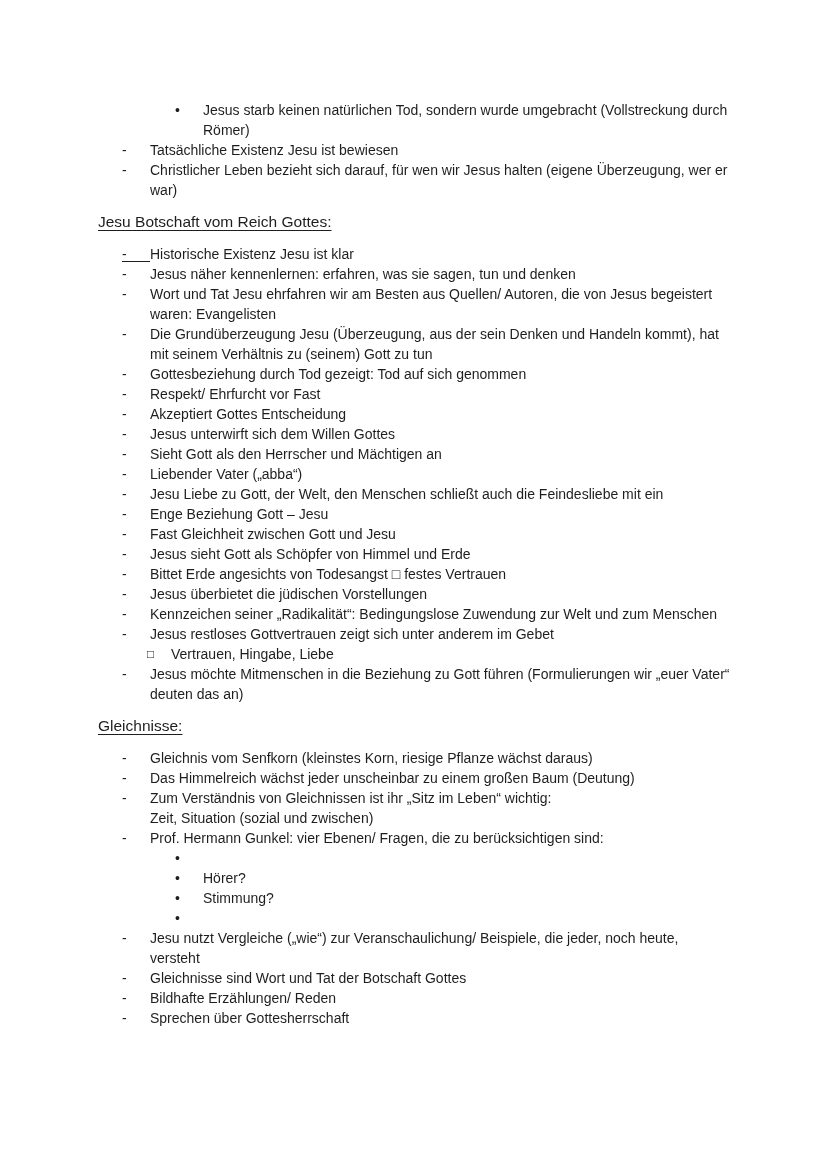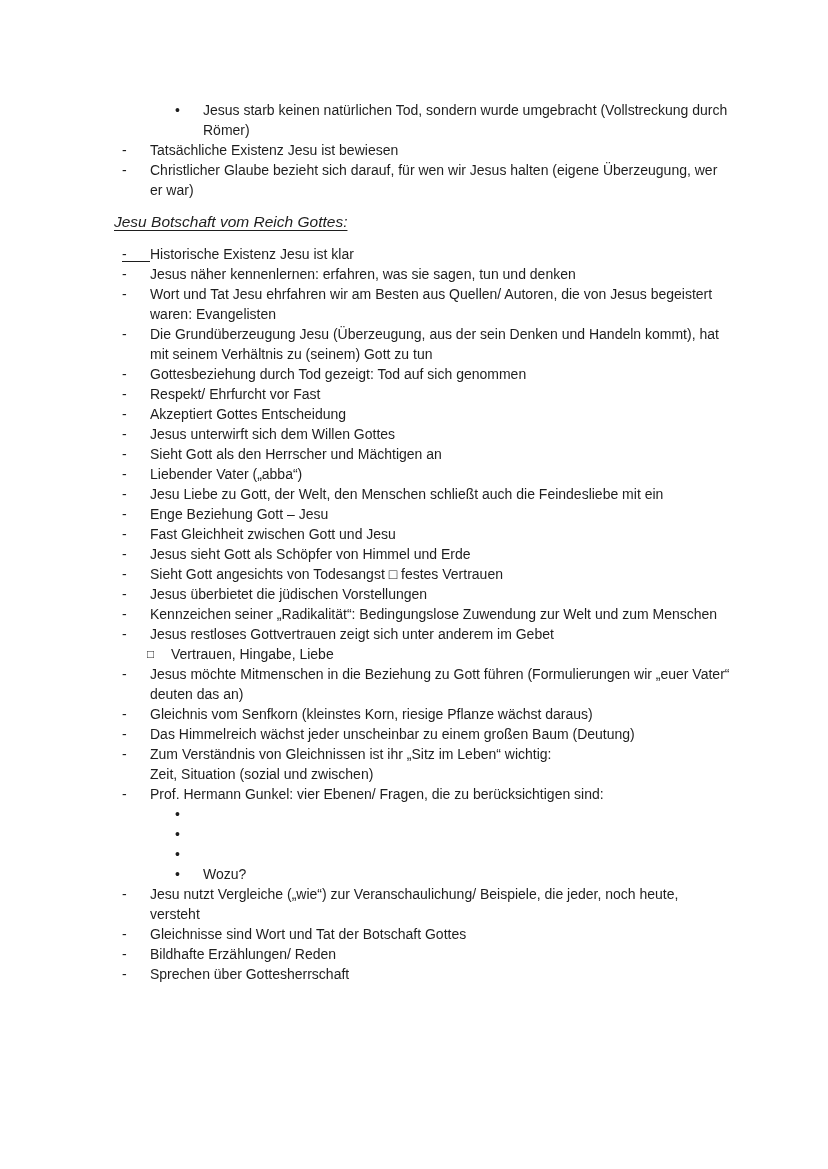--- a/index.html
+++ b/index.html
@@ -14,23 +14,22 @@
     min-height: 1169px;
     box-sizing: border-box;
     background: #ffffff;
     padding: 100px 98px 40px 98px;
     font-family: "Liberation Sans", "DejaVu Sans", sans-serif;
     font-size: 14px;
     line-height: 20px;
     color: #1e1e1e;
   }
   .heading {
-    margin: 12px 0 12px 16px;
+    margin: 12px 0 12px 0;
     font-size: 15.5px;
-    font-style: italic;
   }
   .heading .htext {
     text-decoration: underline;
     text-underline-offset: 3px;
   }
   .heading.level2 {
     margin-left: 24px;
   }
   .li {
     display: flex;
@@ -60,21 +59,21 @@
       <div class="li l2">
         <span class="marker">•</span>
         <span class="text">Jesus starb keinen natürlichen Tod, sondern wurde umgebracht (Vollstreckung durch Römer)</span>
       </div>
       <div class="li l1">
         <span class="marker">-</span>
         <span class="text">Tatsächliche Existenz Jesu ist bewiesen</span>
       </div>
       <div class="li l1">
         <span class="marker">-</span>
-        <span class="text">Christlicher Glaube bezieht sich darauf, für wen wir Jesus halten (eigene Überzeugung, wer er war)</span>
+        <span class="text">Christlicher Leben bezieht sich darauf, für wen wir Jesus halten (eigene Überzeugung, wer er war)</span>
       </div>
       <div class="heading level1"><span class="htext">Jesu Botschaft vom Reich Gottes:</span></div>
       <div class="li l1">
         <span class="marker marker-underlined">-</span>
         <span class="text">Historische Existenz Jesu ist klar</span>
       </div>
       <div class="li l1">
         <span class="marker">-</span>
         <span class="text">Jesus näher kennenlernen: erfahren, was sie sagen, tun und denken</span>
       </div>
@@ -121,21 +120,21 @@
       <div class="li l1">
         <span class="marker">-</span>
         <span class="text">Fast Gleichheit zwischen Gott und Jesu</span>
       </div>
       <div class="li l1">
         <span class="marker">-</span>
         <span class="text">Jesus sieht Gott als Schöpfer von Himmel und Erde</span>
       </div>
       <div class="li l1">
         <span class="marker">-</span>
-        <span class="text">Sieht Gott angesichts von Todesangst □ festes Vertrauen</span>
+        <span class="text">Bittet Erde angesichts von Todesangst □ festes Vertrauen</span>
       </div>
       <div class="li l1">
         <span class="marker">-</span>
         <span class="text">Jesus überbietet die jüdischen Vorstellungen</span>
       </div>
       <div class="li l1">
         <span class="marker">-</span>
         <span class="text">Kennzeichen seiner „Radikalität“: Bedingungslose Zuwendung zur Welt und zum Menschen</span>
       </div>
       <div class="li l1">
@@ -143,20 +142,21 @@
         <span class="text">Jesus restloses Gottvertrauen zeigt sich unter anderem im Gebet</span>
       </div>
       <div class="li lsub">
         <span class="marker">□</span>
         <span class="text">Vertrauen, Hingabe, Liebe</span>
       </div>
       <div class="li l1">
         <span class="marker">-</span>
         <span class="text">Jesus möchte Mitmenschen in die Beziehung zu Gott führen (Formulierungen wir „euer Vater“ deuten das an)</span>
       </div>
+      <div class="heading level1"><span class="htext">Gleichnisse:</span></div>
       <div class="li l1">
         <span class="marker">-</span>
         <span class="text">Gleichnis vom Senfkorn (kleinstes Korn, riesige Pflanze wächst daraus)</span>
       </div>
       <div class="li l1">
         <span class="marker">-</span>
         <span class="text">Das Himmelreich wächst jeder unscheinbar zu einem großen Baum (Deutung)</span>
       </div>
       <div class="li l1">
         <span class="marker">-</span>
@@ -165,27 +165,28 @@
       </div>
       <div class="li l1">
         <span class="marker">-</span>
         <span class="text">Prof. Hermann Gunkel: vier Ebenen/ Fragen, die zu berücksichtigen sind:</span>
       </div>
       <div class="li l2">
         <span class="marker">•</span>
       </div>
       <div class="li l2">
         <span class="marker">•</span>
-      </div>
-      <div class="li l2">
-        <span class="marker">•</span>
-      </div>
-      <div class="li l2">
-        <span class="marker">•</span>
-        <span class="text">Wozu?</span>
+        <span class="text">Hörer?</span>
+      </div>
+      <div class="li l2">
+        <span class="marker">•</span>
+        <span class="text">Stimmung?</span>
+      </div>
+      <div class="li l2">
+        <span class="marker">•</span>
       </div>
       <div class="li l1">
         <span class="marker">-</span>
         <span class="text">Jesu nutzt Vergleiche („wie“) zur Veranschaulichung/ Beispiele, die jeder, noch heute, versteht</span>
       </div>
       <div class="li l1">
         <span class="marker">-</span>
         <span class="text">Gleichnisse sind Wort und Tat der Botschaft Gottes</span>
       </div>
       <div class="li l1">

